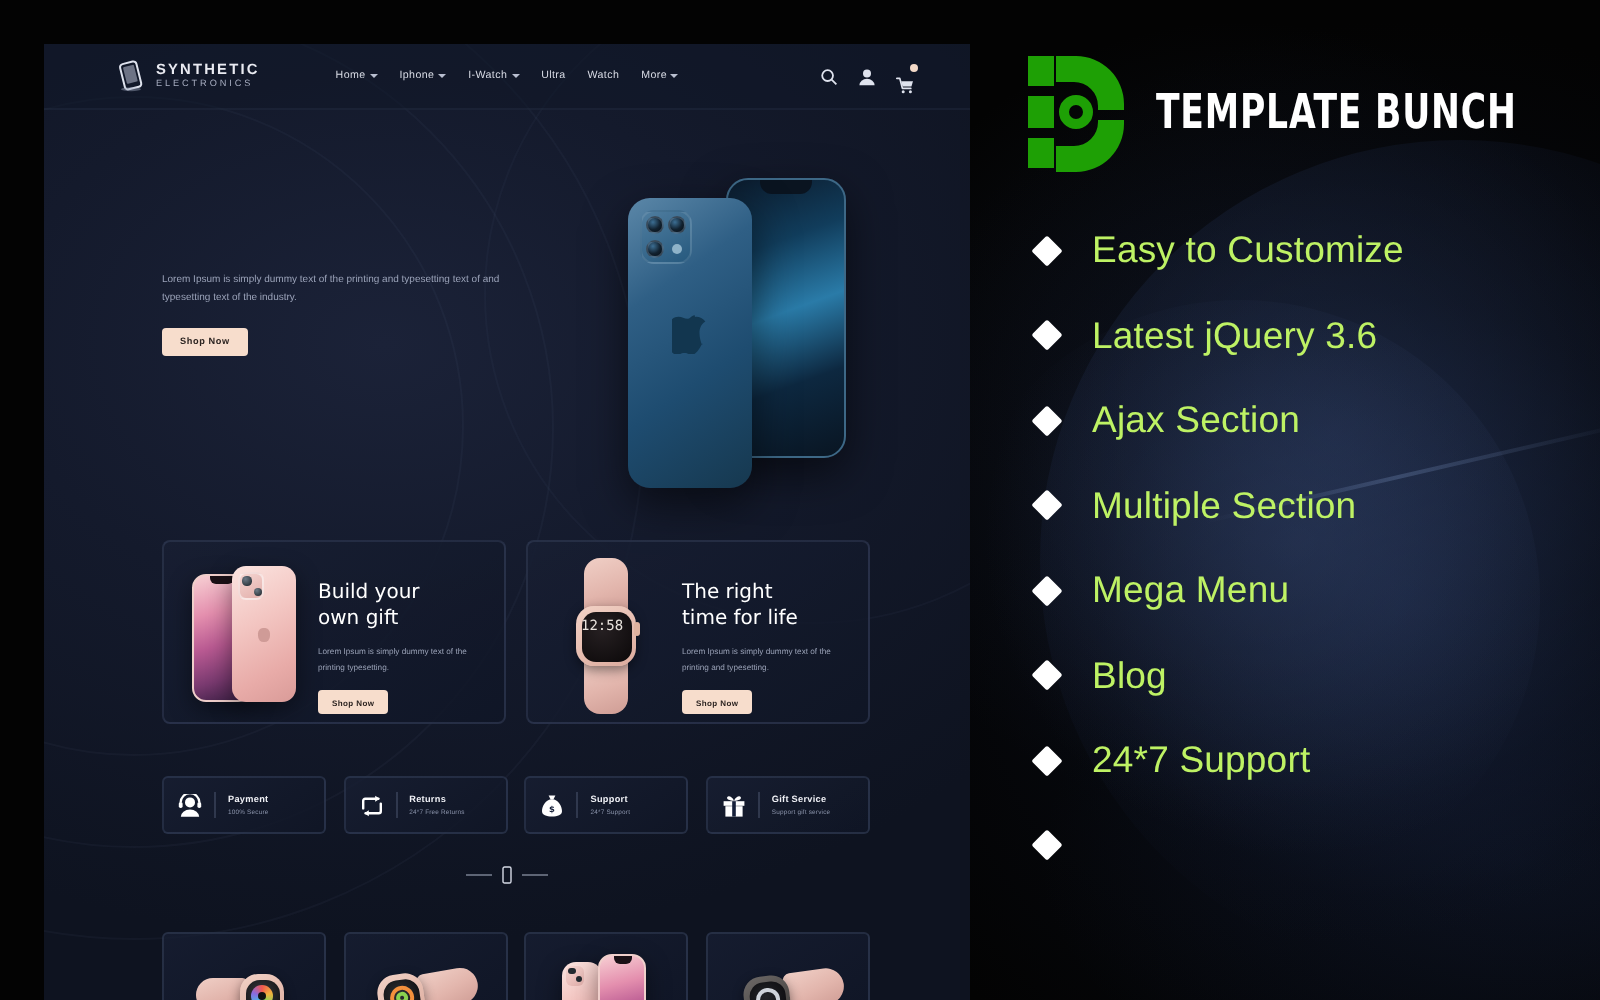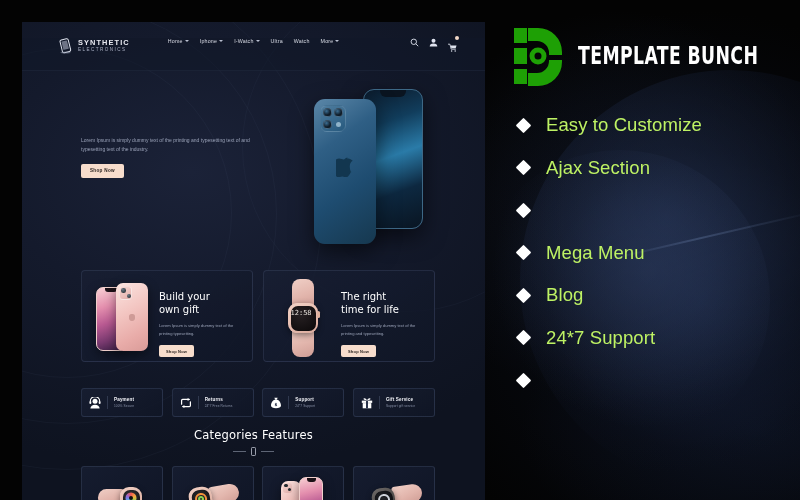--- a/index.html
+++ b/index.html
@@ -87,26 +87,25 @@
     pointer-events:none;
   }
   #ring1{ left:-120px; top:26px; width:330px; height:330px; }
   #ring2{ left:-165px; top:-18px; width:420px; height:420px; }
   #ring3{ left:-210px; top:-62px; width:510px; height:510px; }
   #ring4{ left:220px; top:-40px; width:330px; height:330px; border-color:rgba(125,145,185,0.05); }
 
   
   #site-navbar{
     position:absolute; left:0; top:0; width:100%; height:33px;
-    display:flex; align-items:flex-start;
+    display:flex; align-items:center;
     padding:0 28px 0 36px;
     background:rgba(17,23,40,0.55);
     border-bottom:1px solid rgba(140,160,200,0.07);
     z-index:5;
-    margin-top:16px;
   }
   #site-logo{ display:flex; align-items:center; gap:5px; }
   #site-logo-icon{ width:15px; height:16px; display:block; }
   #site-logo-text{ display:flex; flex-direction:column; line-height:1; }
   #site-logo-title{
     color:#e9eaf1; font-size:7.4px; font-weight:700; letter-spacing:1.1px;
   }
   #site-logo-sub{
     color:#a7adc0; font-size:4.6px; letter-spacing:1.45px; margin-top:1.6px;
   }
@@ -323,24 +322,29 @@
   <div id="brand-name">TEMPLATE BUNCH</div>
 </div>
 
 <div id="feature-list">
   <div class="feature-item">
     <span class="feature-bullet"></span>
     <span class="feature-label">Easy to Customize</span>
   </div>
   <div class="feature-item">
     <span class="feature-bullet"></span>
+    <span class="feature-label">Latest jQuery 3.6</span>
+  </div>
+  <div class="feature-item">
+    <span class="feature-bullet"></span>
     <span class="feature-label">Ajax Section</span>
   </div>
   <div class="feature-item">
     <span class="feature-bullet"></span>
+    <span class="feature-label">Multiple Section</span>
   </div>
   <div class="feature-item">
     <span class="feature-bullet"></span>
     <span class="feature-label">Mega Menu</span>
   </div>
   <div class="feature-item">
     <span class="feature-bullet"></span>
     <span class="feature-label">Blog</span>
   </div>
   <div class="feature-item">
@@ -537,21 +541,20 @@
       </svg>
       <span class="service-divider"></span>
       <span class="service-text">
         <span class="service-title">Gift Service</span>
         <span class="service-sub">Support gift service</span>
       </span>
     </div>
   </div>
 
   <div id="categories-heading">
-    <div id="categories-title">Categories Features</div>
     <div id="categories-divider">
       <span class="divider-line"></span>
       <svg id="divider-phone-icon" viewBox="0 0 5 9">
         <rect x="0.5" y="0.5" width="4" height="8" rx="0.8" fill="none" stroke="#d6dae6" stroke-width="0.7"></rect>
       </svg>
       <span class="divider-line"></span>
     </div>
   </div>
 
   <div id="category-row">

